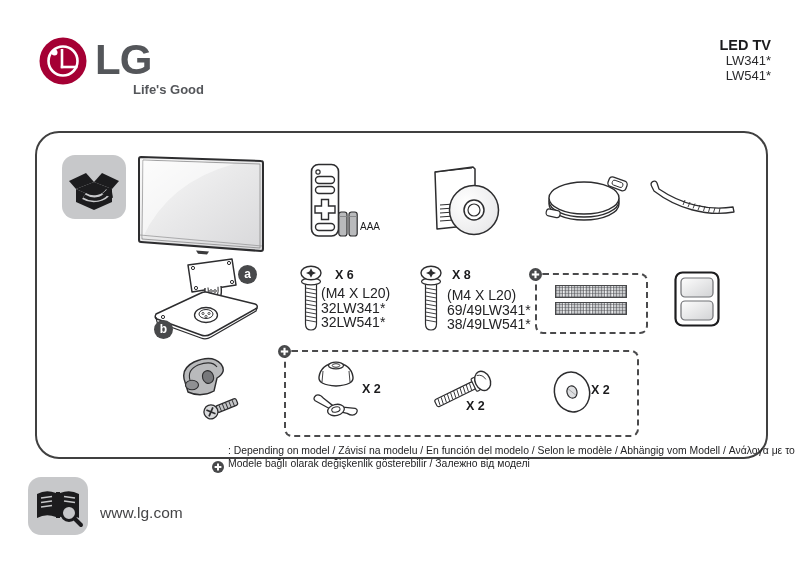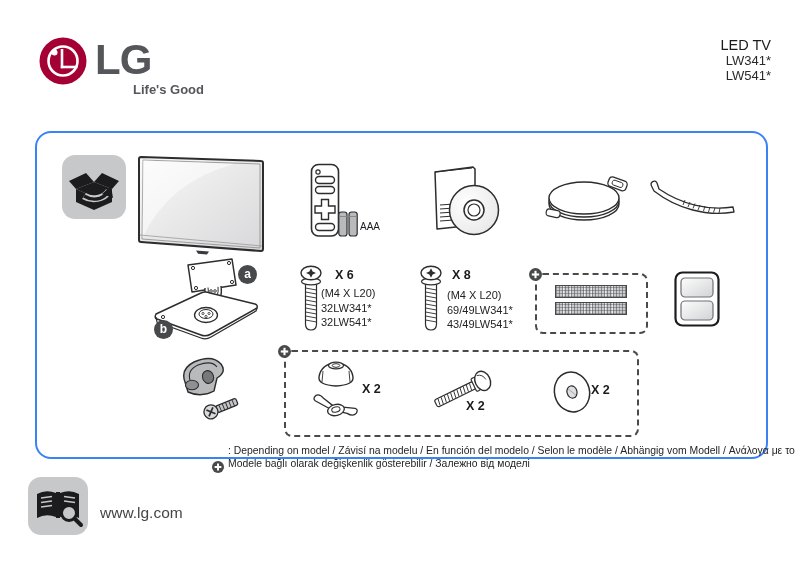--- a/index.html
+++ b/index.html
@@ -8,33 +8,33 @@
     font-family:"Liberation Sans", sans-serif;overflow:hidden;
     -webkit-font-smoothing:antialiased;
   }
   .abs{position:absolute;}
 
   
   .logo-mark{left:39px;top:37px;width:48px;height:48px;}
   .logo-text{left:95px;top:39px;font-size:42px;font-weight:700;color:#54565a;letter-spacing:-1px;line-height:1;}
   .tagline{left:97px;top:82px;font-size:13px;font-weight:600;color:#54565a;padding-left:36px;}
   .hdr-right{right:31px;top:37px;text-align:right;color:#1b1b1d;}
-  .hdr-right .pl{font-size:14.5px;font-weight:400;line-height:16px;}
+  .hdr-right .pl{font-size:14.5px;font-weight:700;line-height:16px;}
   .hdr-right .mdl{font-size:13px;line-height:15px;color:#2a2a2c;}
 
   
-  .box{left:35px;top:131px;width:729px;height:324px;border:2px solid #3b82f6;border-radius:16px;}
+  .box{left:35px;top:131px;width:729px;height:324px;border:2px solid #404040;border-radius:24px;}
   .box .abs{position:absolute;}
 
   .gray-icon{background:#c7c8ca;border-radius:13px;}
 
   .aaa-label{font-size:10px;color:#1b1b1d;}
 
   .qty{font-size:12.5px;font-weight:700;color:#1b1b1d;}
-  .screw-txt{font-size:11px;line-height:14.5px;color:#232325;white-space:nowrap;}
+  .screw-txt{font-size:14px;line-height:14.5px;color:#232325;white-space:nowrap;}
 
   .badge{width:19px;height:19px;border-radius:50%;background:#48494b;color:#fff;
     font-size:12px;font-weight:700;text-align:center;line-height:19px;}
 
   .dashed{border:2px dashed #4a4a4c;border-radius:8px;}
 
   .mesh{width:72px;height:13px;background-color:#caccce;border:1.5px solid #47484a;box-sizing:border-box;
     background-image:
       repeating-linear-gradient(90deg, rgba(70,70,75,.5) 0 1px, rgba(0,0,0,0) 1px 3px),
       repeating-linear-gradient(0deg, rgba(70,70,75,.4) 0 1px, rgba(0,0,0,0) 1px 3px),
@@ -276,21 +276,21 @@
       </g>
       <ellipse cx="12" cy="16.5" rx="9.5" ry="3.4" fill="#ffffff" stroke="#2d2d2f" stroke-width="1.2"></ellipse>
       <ellipse cx="12" cy="8" rx="10" ry="6.8" fill="#ffffff" stroke="#2d2d2f" stroke-width="1.4"></ellipse>
       <path d="M12 3.2 l1.6 3.2 3.4 1.6 -3.4 1.6 -1.6 3.2 -1.6 -3.2 -3.4 -1.6 3.4 -1.6 z" fill="#2d2d2f"></path>
     </svg>
   </div>
   <div class="abs qty" style="left:415px;top:135px;">X 8</div>
   <div class="abs screw-txt" style="left:410px;top:155px;">
     <div>(M4 X L20)</div>
     <div>69/49LW341*</div>
-    <div>43/49LW541*</div>
+    <div>38/49LW541*</div>
   </div>
 
   <div class="abs dashed" style="left:498px;top:140px;width:109px;height:57px;"></div>
   <div class="abs" style="left:492px;top:134px;width:13px;height:13px;">
     <svg width="13" height="13" viewBox="0 0 13 13">
       <circle cx="6.5" cy="6.5" r="6.5" fill="#48494b"></circle>
       <line x1="6.5" y1="2.8" x2="6.5" y2="10.2" stroke="#fff" stroke-width="2.1"></line>
       <line x1="2.8" y1="6.5" x2="10.2" y2="6.5" stroke="#fff" stroke-width="2.1"></line>
     </svg>
   </div>

